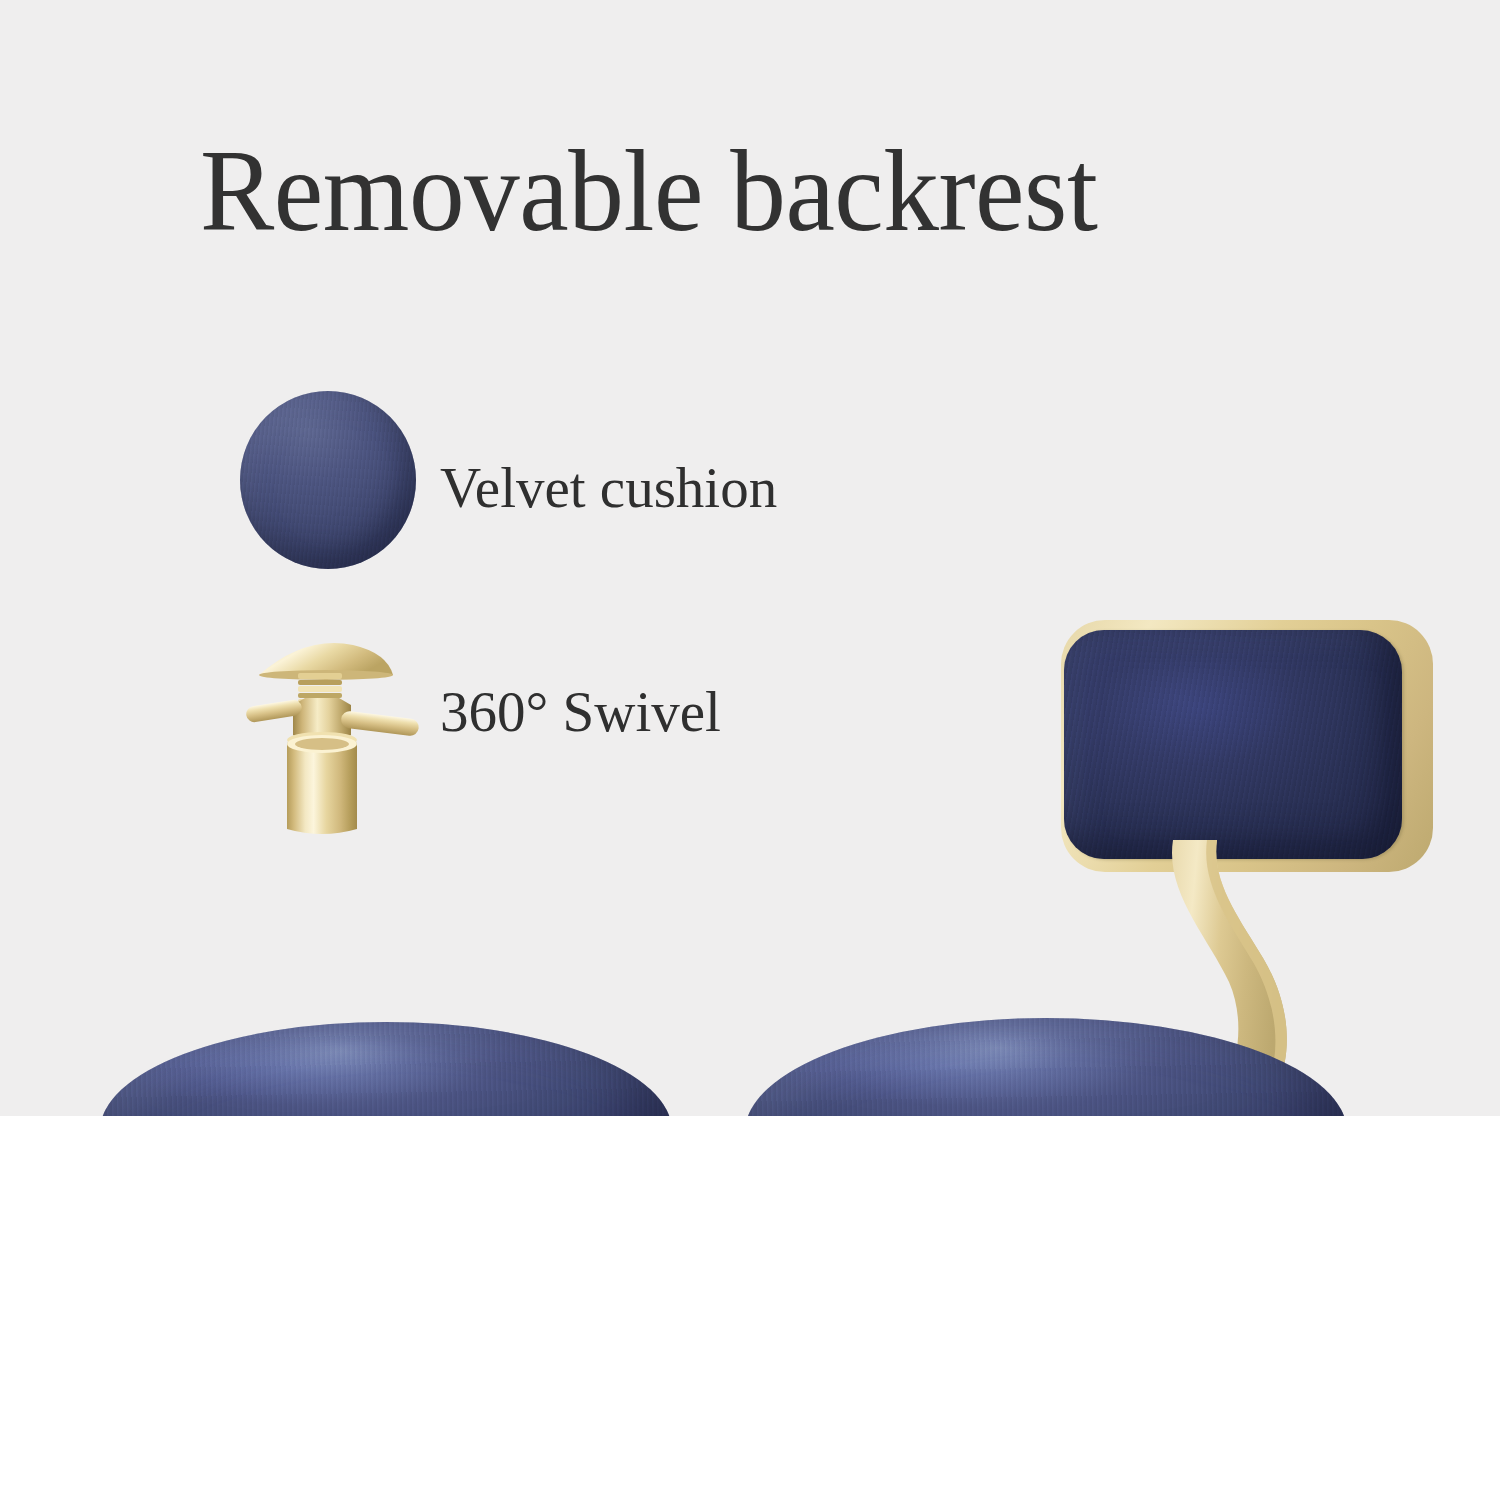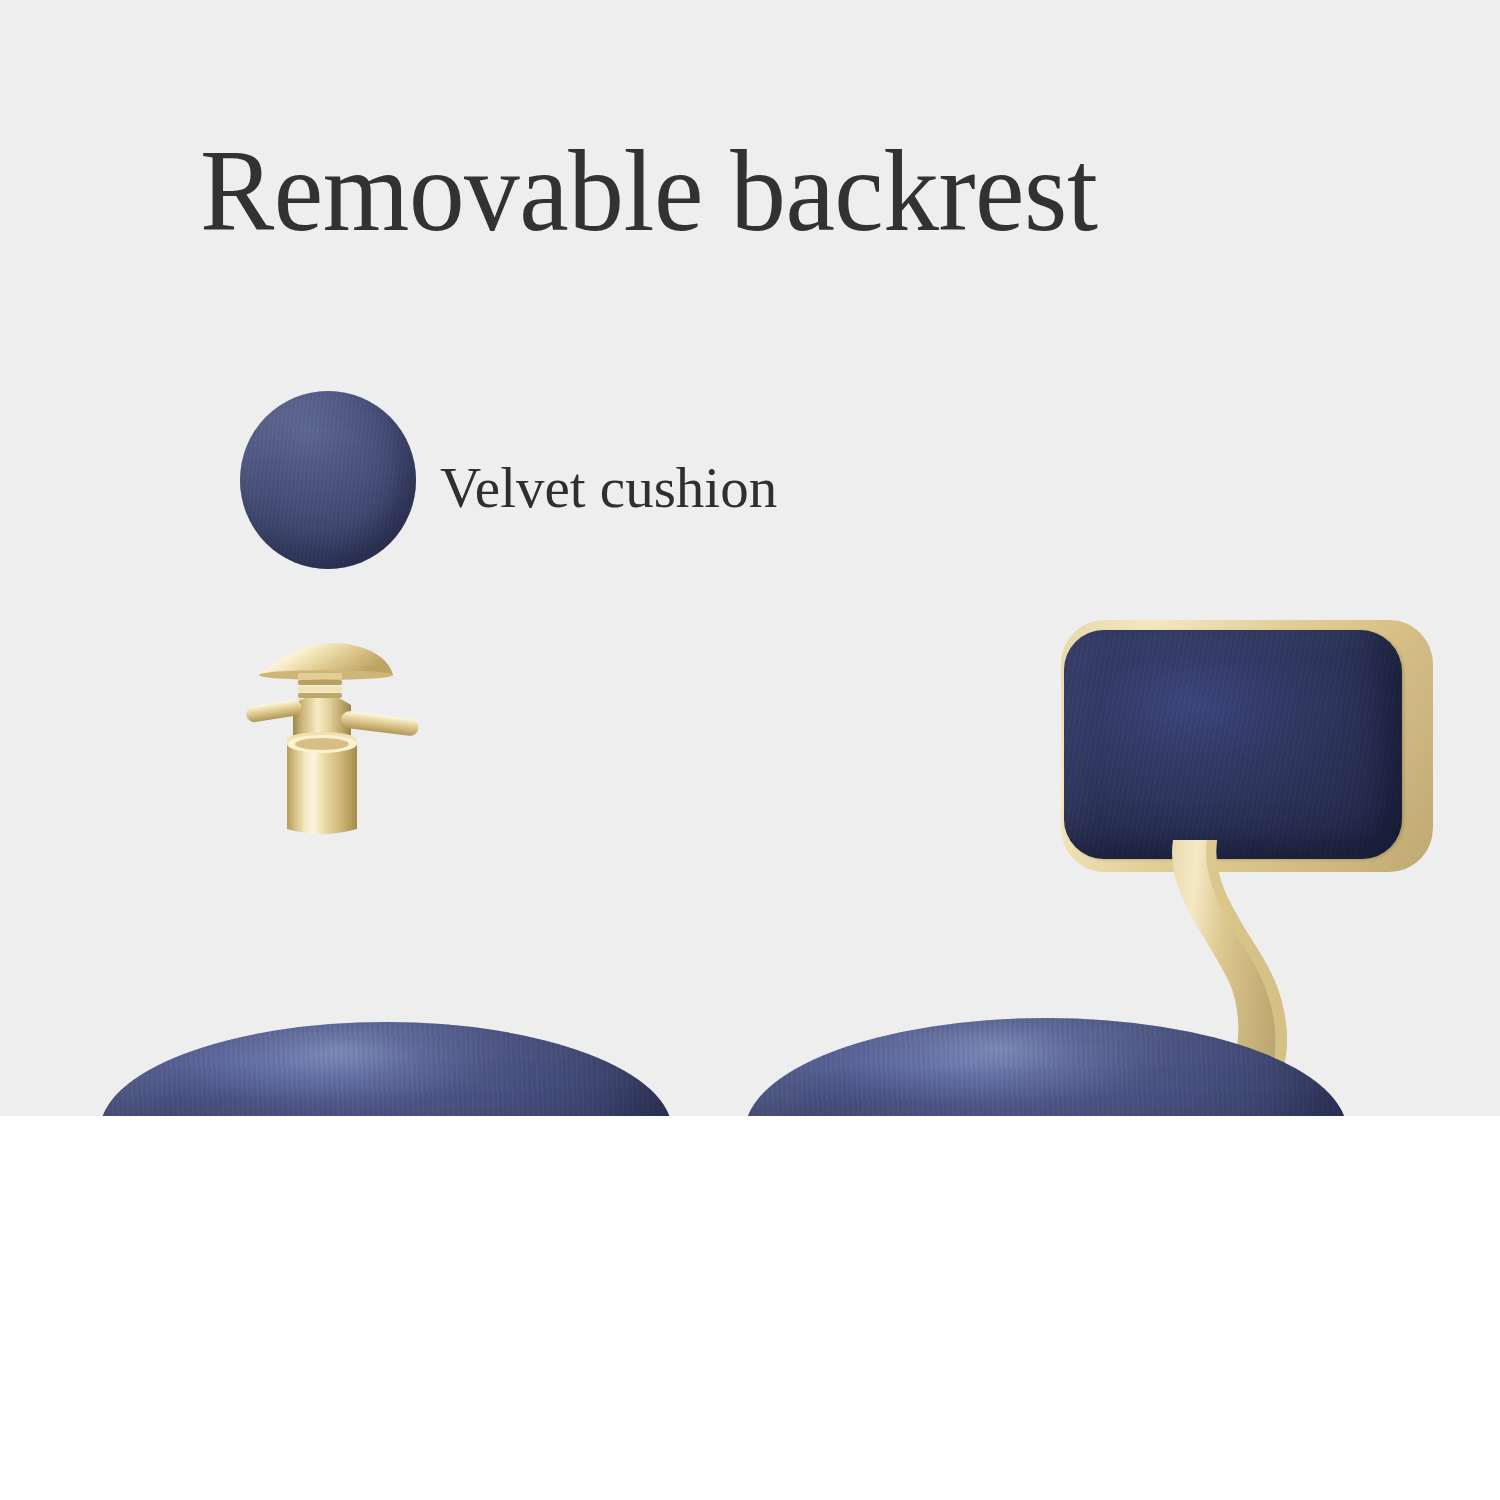--- a/index.html
+++ b/index.html
@@ -306,20 +306,21 @@
       <ellipse cx="79" cy="101" rx="35" ry="8" fill="#c0a86e"></ellipse>
       <ellipse cx="79" cy="97" rx="35" ry="8" fill="#f0e1b0"></ellipse>
 
       <path d="M44 101 L114 101 L114 186 Q 79 196 44 186 Z" fill="url(#gCyl)"></path>
       <ellipse cx="79" cy="101" rx="35" ry="9" fill="#fbf2d2"></ellipse>
       <ellipse cx="79" cy="101" rx="27" ry="6" fill="#d6bf86"></ellipse>
     </svg>
   </div>
 
   <div id="label-swivel" class="feature-label">
+    <div>360° Swivel</div>
   </div>
 
   <div id="stool-left">
 
     <div class="column" style="left:247px; top:258px; width:56px; height:226px;"></div>
 
     <div class="collar" style="left:245px; top:252px; width:60px; height:14px;"></div>
 
     <div class="lever" style="left:187px; top:226px; width:72px; height:14px; transform:rotate(-7deg);"></div>
     <div class="lever" style="left:296px; top:236px; width:86px; height:15px; transform:rotate(6deg);"></div>

